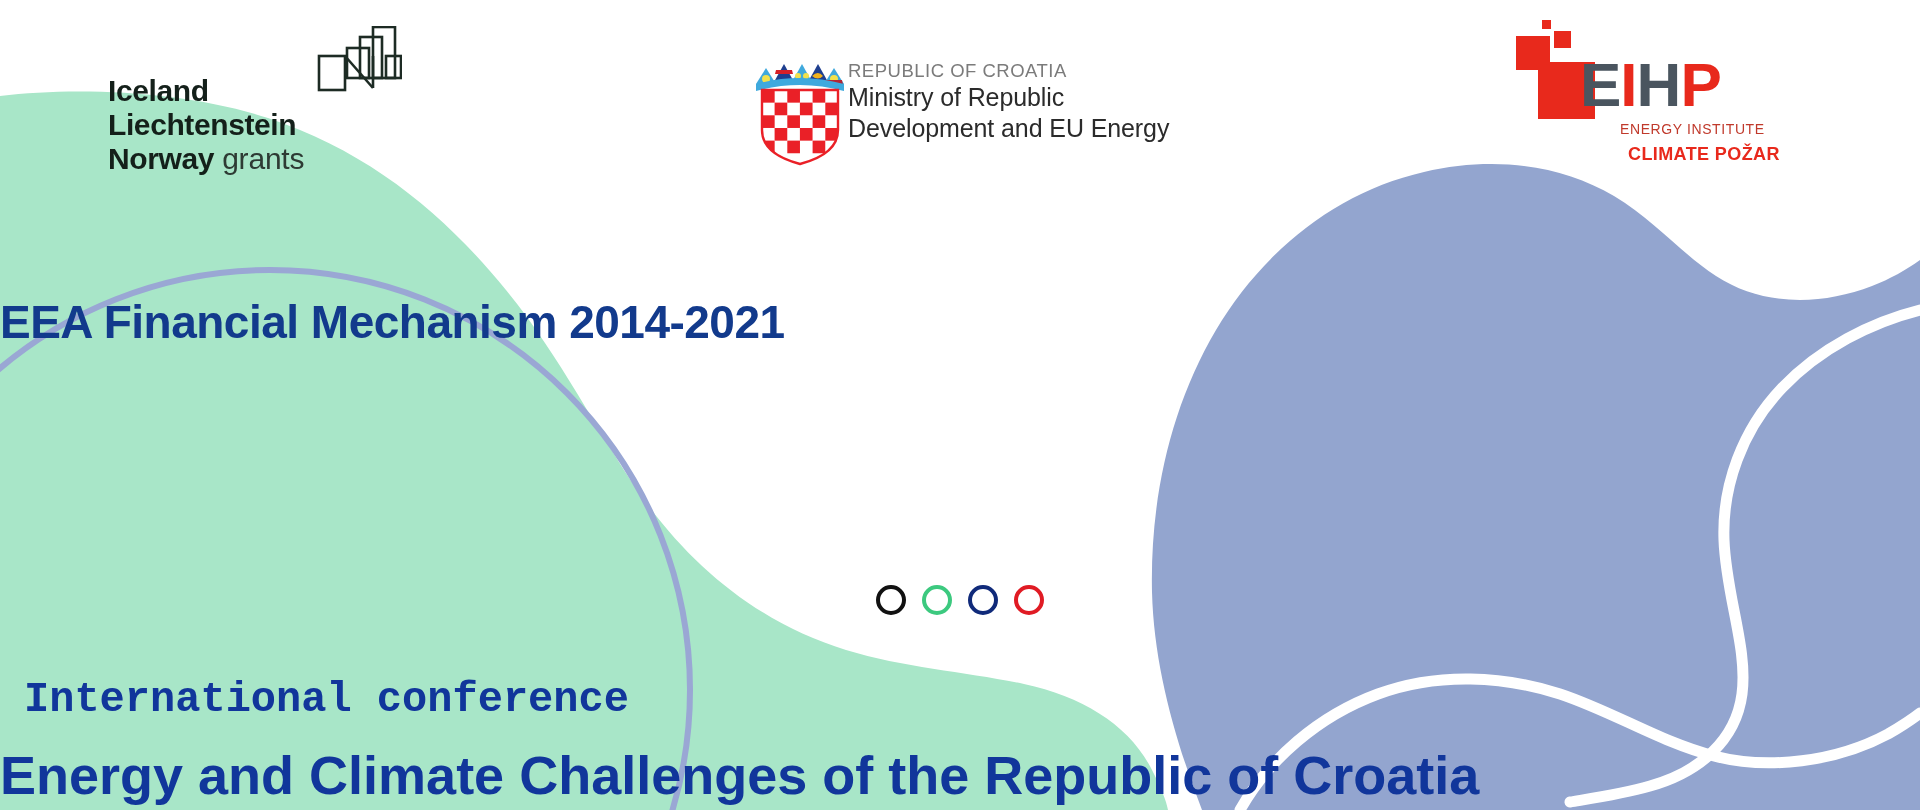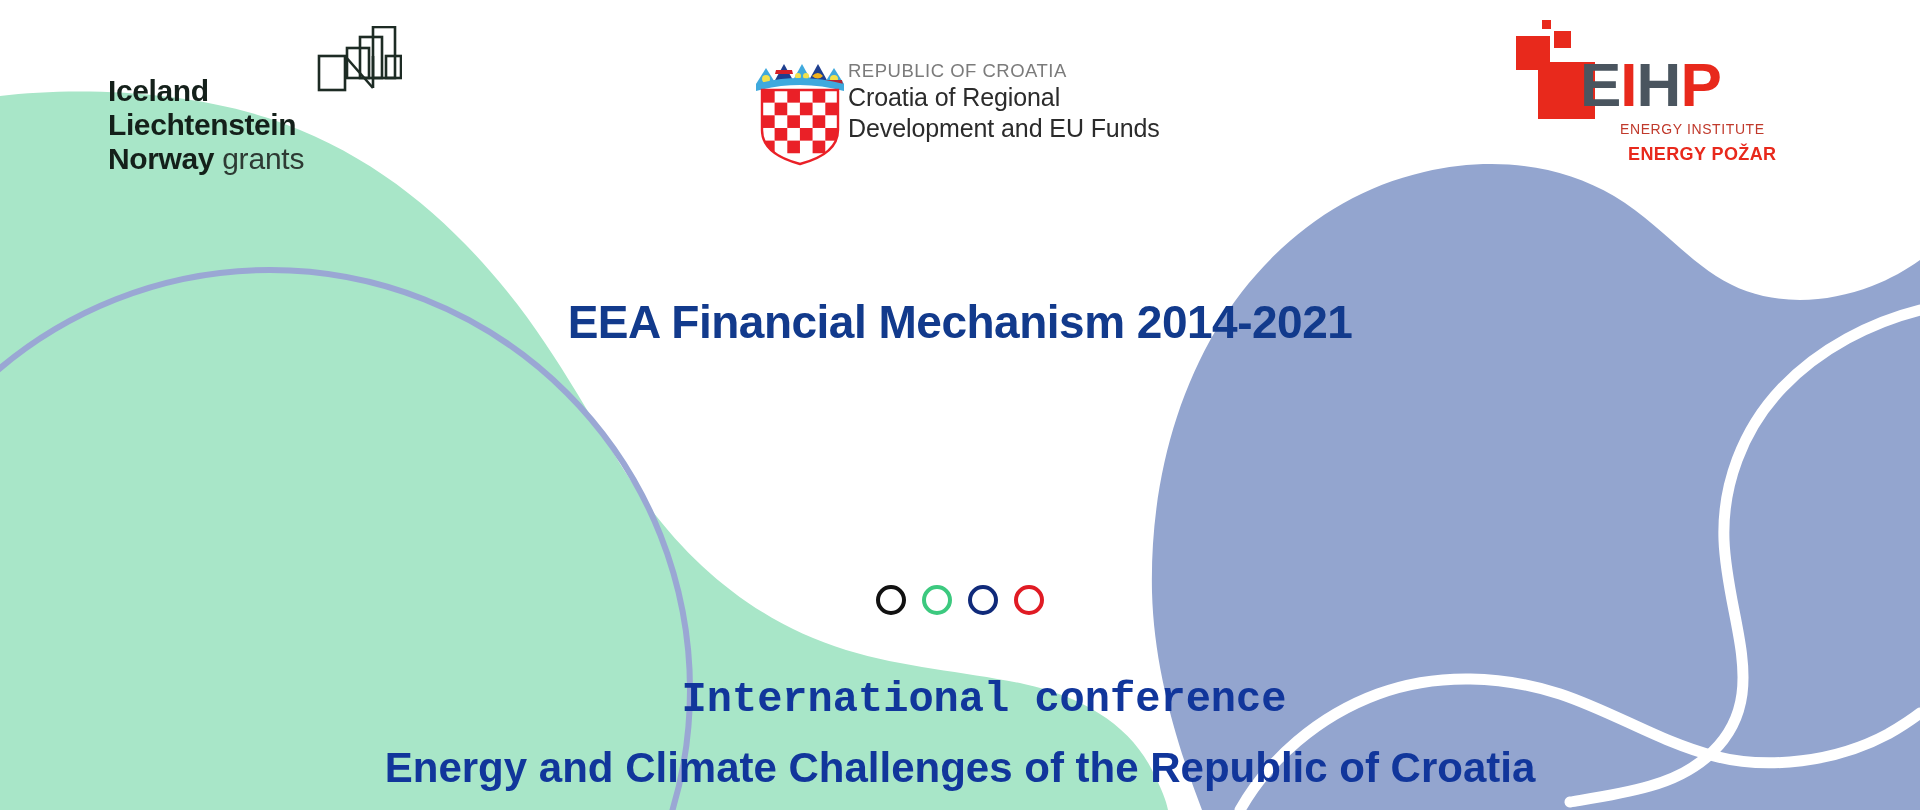--- a/index.html
+++ b/index.html
@@ -146,21 +146,21 @@
     color: #e8291c;
     font-family: "Liberation Sans", sans-serif;
     white-space: nowrap;
   }
 
   
   .content {
     position: absolute;
     inset: 0;
     z-index: 6;
-    text-align: center;
+    text-align: left;
   }
   .eea-line {
     position: absolute;
     top: 295px;
     left: 0;
     width: 1920px;
     font-size: 46px;
     font-weight: 700;
     color: #123a8c;
     letter-spacing: -0.5px;
@@ -204,21 +204,21 @@
     font-weight: 700;
     color: #11369b;
     font-family: Liberation Mono, monospace;
     padding-left: 24px;
   }
   .conf-line2 {
     position: absolute;
     top: 744px;
     left: 0;
     width: 1920px;
-    font-size: 42px;
+    font-size: 54px;
     font-weight: 700;
     color: #11369b;
     font-family: "Liberation Sans", sans-serif;
   }
 </style>
 </head>
 <body>
 
 <div id="stage">
 
@@ -323,37 +323,37 @@
             <rect x="73.3" y="74" width="12.66" height="12.66"></rect>
             <rect x="10" y="86.6" width="12.66" height="12.66"></rect>
             <rect x="35.3" y="86.6" width="12.66" height="12.66"></rect>
             <rect x="60.6" y="86.6" width="12.66" height="12.66"></rect>
           </g>
         </g>
         <path d="M10,36 L86,36 L86,76 q0,24 -38,34 q-38,-10 -38,-34 Z" fill="none" stroke="#ea2027" stroke-width="2.4"></path>
       </svg>
       <div class="croatia-text">
         <div class="croatia-top">REPUBLIC OF CROATIA</div>
-        <div class="croatia-main">Croatia of Regional</div>
-        <div class="croatia-main">Development and EU Funds</div>
+        <div class="croatia-main">Ministry of Republic</div>
+        <div class="croatia-main">Development and EU Energy</div>
       </div>
     </div>
 
     <div class="eihp">
       <svg width="92" height="104" viewBox="0 0 92 104" style="position:absolute;left:0;top:0;">
         <rect x="30" y="2" width="9" height="9" fill="#e8291c"></rect>
         <rect x="42" y="13" width="17" height="17" fill="#e8291c"></rect>
         <rect x="4" y="18" width="34" height="34" fill="#e8291c"></rect>
         <rect x="26" y="44" width="57" height="57" fill="#e8291c"></rect>
       </svg>
       <div class="eihp-word">
         <span class="g">E</span><span class="r">I</span><span class="g">H</span><span class="r">P</span>
       </div>
       <div class="eihp-sub1">ENERGY INSTITUTE</div>
-      <div class="eihp-sub2">ENERGY POŽAR</div>
+      <div class="eihp-sub2">CLIMATE POŽAR</div>
     </div>
   </div>
 
   <div class="content">
 
     <div class="eea-line">EEA Financial Mechanism 2014-2021</div>
 
 
     <div class="dots">
       <span class="dot" style="border-color:#111111"></span>

